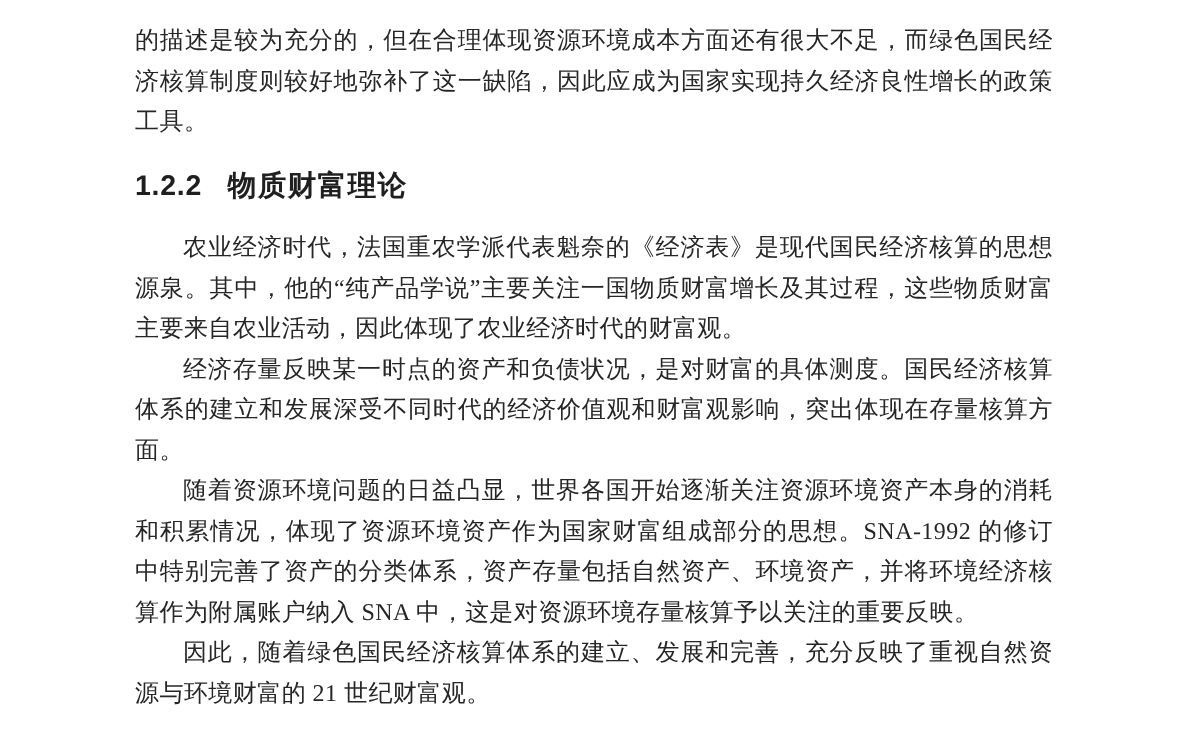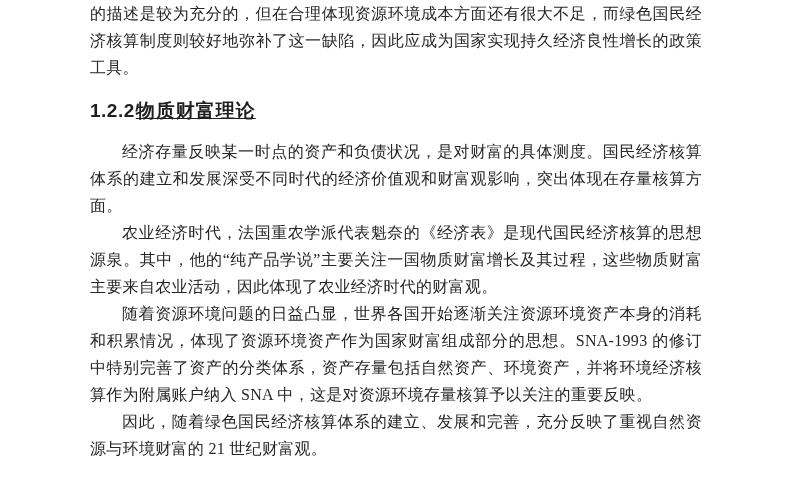--- a/index.html
+++ b/index.html
@@ -7,21 +7,21 @@
     padding: 0;
     background: #ffffff;
     width: 790px;
     height: 501px;
     overflow: hidden;
   }
   .page {
     box-sizing: border-box;
     width: 790px;
     height: 501px;
-    padding: 0 88px 0 90px;
+    padding: 14px 88px 0 90px;
     background: #ffffff;
     color: #262626;
     font-family: "Liberation Serif", "DejaVu Serif", serif;
     font-size: 16px;
     line-height: 27px;
   }
   .body-par {
     margin: 0;
     text-align: justify;
     text-indent: 2em;
@@ -37,38 +37,37 @@
     font-size: 19px;
     line-height: 24px;
     color: #1f1f1f;
     text-indent: 0;
   }
   .section-heading .sec-num {
     letter-spacing: 0.5px;
     text-align: right;
   }
   .section-heading .sec-title {
-    margin-left: 1px;
+    margin-left: 17px;
     letter-spacing: 1px;
-    text-decoration: underline;
   }
 </style>
 </head>
 <body>
 
 <div class="page">
 
   <p class="body-par no-indent">的描述是较为充分的，但在合理体现资源环境成本方面还有很大不足，而绿色国民经济核算制度则较好地弥补了这一缺陷，因此应成为国家实现持久经济良性增长的政策工具。</p>
 
   <h2 class="section-heading">
     <span class="sec-num">1.2.2</span><span class="sec-title">物质财富理论</span>
   </h2>
 
+  <p class="body-par">农业经济时代，法国重农学派代表魁奈的《经济表》是现代国民经济核算的思想源泉。其中，他的“纯产品学说”主要关注一国物质财富增长及其过程，这些物质财富主要来自农业活动，因此体现了农业经济时代的财富观。</p>
+
   <p class="body-par">经济存量反映某一时点的资产和负债状况，是对财富的具体测度。国民经济核算体系的建立和发展深受不同时代的经济价值观和财富观影响，突出体现在存量核算方面。</p>
 
-  <p class="body-par">农业经济时代，法国重农学派代表魁奈的《经济表》是现代国民经济核算的思想源泉。其中，他的“纯产品学说”主要关注一国物质财富增长及其过程，这些物质财富主要来自农业活动，因此体现了农业经济时代的财富观。</p>
 
-
-  <p class="body-par">随着资源环境问题的日益凸显，世界各国开始逐渐关注资源环境资产本身的消耗和积累情况，体现了资源环境资产作为国家财富组成部分的思想。SNA-1993 的修订中特别完善了资产的分类体系，资产存量包括自然资产、环境资产，并将环境经济核算作为附属账户纳入 SNA 中，这是对资源环境存量核算予以关注的重要反映。</p>
+  <p class="body-par">随着资源环境问题的日益凸显，世界各国开始逐渐关注资源环境资产本身的消耗和积累情况，体现了资源环境资产作为国家财富组成部分的思想。SNA-1992 的修订中特别完善了资产的分类体系，资产存量包括自然资产、环境资产，并将环境经济核算作为附属账户纳入 SNA 中，这是对资源环境存量核算予以关注的重要反映。</p>
 
   <p class="body-par">因此，随着绿色国民经济核算体系的建立、发展和完善，充分反映了重视自然资源与环境财富的 21 世纪财富观。</p>
 
 </div>
 
 </body></html>

